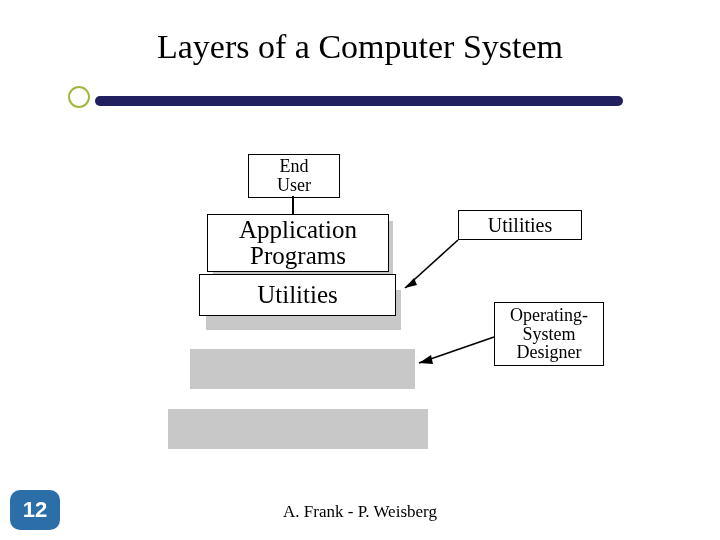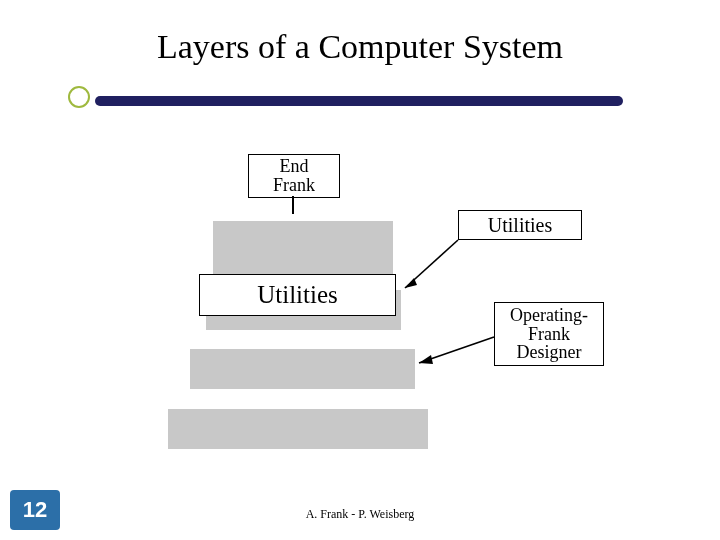--- a/index.html
+++ b/index.html
@@ -6,53 +6,55 @@
   .slide{position:relative;width:603px;height:540px}
   .title-wrap{position:absolute;left:55px;top:28px;width:610px}
   .title{font-size:34px;color:#000;text-align:center;line-height:1.1}
   .bullet{position:absolute;left:68px;top:86px;width:22px;height:22px;border:2.5px solid #9fb93e;border-radius:50%;box-sizing:border-box}
   .rule{position:absolute;left:95px;top:96px;width:528px;height:10px;background:#202060;border-radius:5px}
   .box{position:absolute;background:#fff;border:1.6px solid #000;text-align:center;display:flex;align-items:center;justify-content:center;line-height:1.05}
   .shadow{position:absolute;background:#c8c8c8}
   .sm{font-size:18px}
   .md{font-size:25px}
   .connector{position:absolute;background:#000}
-  .slide-num{position:absolute;left:10px;bottom:10px;background:#2c6fa8;color:#fff;font-family:Arial,Helvetica,sans-serif;font-weight:bold;font-size:22px;width:50px;height:40px;display:flex;align-items:center;justify-content:center;border-radius:4px}
-  .footer{position:absolute;left:0;bottom:18px;width:720px;text-align:center;font-size:12px;color:#000}
+  .slide-num{position:absolute;left:10px;bottom:10px;background:#2c6fa8;color:#fff;font-family:Arial,Helvetica,sans-serif;font-weight:bold;font-size:22px;width:50px;height:40px;display:flex;align-items:center;justify-content:center;border-radius:10px}
+  .footer{position:absolute;left:0;bottom:18px;width:720px;text-align:center;font-size:17px;color:#000}
   svg.arrow{position:absolute;overflow:visible}
 </style>
 </head>
 <body>
 
 <div class="slide">
 
   <div class="title-wrap">
     <div class="title">Layers of a Computer System</div>
   </div>
   <div class="bullet"></div>
   <div class="rule"></div>
 
   <div class="box sm" style="left:248px;top:154px;width:90px;height:42px;white-space:pre-line">End
-Frank</div>
+User</div>
 
   <div class="connector" style="left:292px;top:196px;width:2px;height:18px"></div>
 
   <div class="shadow" style="left:213px;top:221px;width:180px;height:56px"></div>
+  <div class="box md" style="left:207px;top:214px;width:180px;height:56px;white-space:pre-line">Application
+Programs</div>
 
   <div class="shadow" style="left:206px;top:290px;width:195px;height:40px"></div>
   <div class="box md" style="left:199px;top:274px;width:195px;height:40px">Utilities</div>
 
   <div class="shadow" style="left:190px;top:349px;width:225px;height:40px"></div>
 
   <div class="shadow" style="left:168px;top:409px;width:260px;height:40px"></div>
 
   <div class="box" style="left:458px;top:210px;width:122px;height:28px;font-size:20px">Utilities</div>
 
   <div class="box sm" style="left:494px;top:302px;width:108px;height:62px;white-space:pre-line">Operating-
-Frank
+System
 Designer</div>
 
   <svg class="arrow" style="left:395px;top:238px" width="70" height="60">
     <line x1="63" y1="2" x2="10" y2="50" stroke="#000" stroke-width="1.6"></line>
     <polygon points="10,50 19,40 22,47" fill="#000"></polygon>
   </svg>
 
   <svg class="arrow" style="left:407px;top:335px" width="95" height="40">
     <line x1="87" y1="2" x2="12" y2="28" stroke="#000" stroke-width="1.6"></line>
     <polygon points="12,28 24,20 26,29" fill="#000"></polygon>

